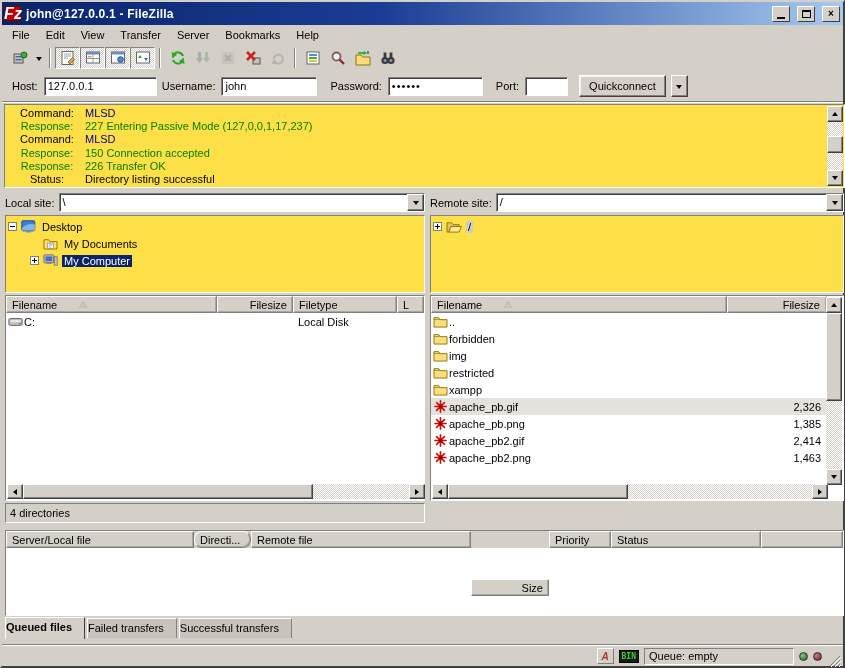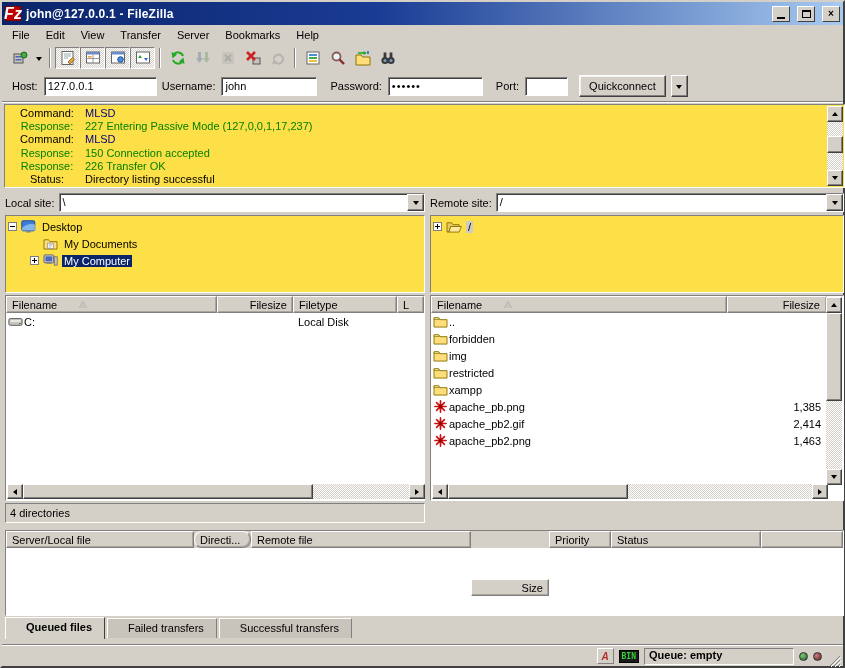--- a/index.html
+++ b/index.html
@@ -138,37 +138,37 @@
   .pane-status { height:20px; border:1px solid; border-color:#808080 #FFFFFF #FFFFFF #808080;
     background:#D4D0C8; display:flex; align-items:center; padding:0 4px; }
 
   
   .q-name { width:188px; flex:none; } .q-dir { width:57px; flex:none;border-radius:8px; }
   .q-remote { width:220px; flex:none; } .q-size { width:78px; flex:none; justify-content:flex-end;margin-top:48px; }
   .q-pri { width:62px; flex:none; } .q-status { width:150px; flex:none; } .q-fill { flex:1; }
 
   
   #queue-tabs { left:3px; top:614px; display:flex; align-items:flex-end; gap:2px; }
-  .tab { height:20px; padding:3px 12px 0 20px; background:#C8C4BC;
+  .tab { height:20px; padding:3px 12px 0 0; background:#C8C4BC;
     border:1px solid; border-color:#FFFFFF #808080 #808080 #FFFFFF; border-bottom:none; }
   .tab.active { background:#D4D0C8; font-weight:bold; height:22px;
     border-color:#FFFFFF #404040 #D4D0C8 #FFFFFF; position:relative; top:1px; }
 
   
   #statusbar { left:0; top:642px; width:841px; height:23px; border-top:1px solid #808080;
     box-shadow:0 1px 0 #fff inset; display:flex; align-items:center; justify-content:flex-end;
     gap:5px; padding:0 2px 0 4px; }
   #ascii-indicator { width:17px; height:16px; display:flex; align-items:center; justify-content:center;
     border:1px solid; border-color:#FFFFFF #808080 #808080 #FFFFFF; background:#D4D0C8;
     font-size:10px; font-weight:bold; color:#B03030; font-style:italic; }
   #datatype-badge { height:13px; padding:1px 2px; background:#1A1A1A; color:#39D039;
     font-family:"DejaVu Sans Mono", monospace; font-size:8px; font-weight:bold; line-height:10px;
     border:1px solid #000; }
-  #queue-status-box { width:150px; height:17px; display:flex; padding:0 4px;
-    border:1px solid; border-color:#808080 #FFFFFF #FFFFFF #808080; background:#D4D0C8;font-weight:bold; }
+  #queue-status-box { width:150px; height:17px; display:flex; align-items:center; padding:0 4px;
+    border:1px solid; border-color:#808080 #FFFFFF #FFFFFF #808080; background:#D4D0C8; }
   .led { width:9px; height:9px; border-radius:50%; border:1px solid #333; }
   .led.green { background:radial-gradient(circle at 35% 35%, #7DC87D, #1E5E1E); }
   .led.red { background:radial-gradient(circle at 35% 35%, #C87D7D, #5E1E1E); }
   #resize-grip { width:14px; height:14px; align-self:flex-end; }
 </style>
 </head>
 <body>
 
 <div id="window">
 
@@ -526,20 +526,32 @@
         <div class="lv-row">
           <span class="cell-icon">
               <svg width="15" height="13" viewBox="0 0 16 14">
                 <path d="M1 3 h5 l1.5 2 H15 v8 H1 z" fill="#FFDD7A" stroke="#8B7500"></path>
                 <path d="M1 3 h5 l1 1.8 H1 z" fill="#FFEFAF" stroke="#8B7500" stroke-width="0.8"></path>
               </svg>
             </span>
           <span class="r-name">xampp</span>
           <span class="r-size num"></span>
         </div>
+        <div class="lv-row sel-inactive">
+          <span class="cell-icon">
+              <svg width="13" height="13" viewBox="0 0 14 14">
+                <g stroke="#CC1111" stroke-width="1.8" stroke-linecap="round">
+                  <path d="M7 1 V13 M1 7 H13 M2.8 2.8 L11.2 11.2 M11.2 2.8 L2.8 11.2" fill="none"></path>
+                </g>
+                <circle cx="7" cy="7" r="1.7" fill="#880000"></circle>
+              </svg>
+            </span>
+          <span class="r-name">apache_pb.gif</span>
+          <span class="r-size num">2,326</span>
+        </div>
         <div class="lv-row">
           <span class="cell-icon">
               <svg width="13" height="13" viewBox="0 0 14 14">
                 <g stroke="#CC1111" stroke-width="1.8" stroke-linecap="round">
                   <path d="M7 1 V13 M1 7 H13 M2.8 2.8 L11.2 11.2 M11.2 2.8 L2.8 11.2" fill="none"></path>
                 </g>
                 <circle cx="7" cy="7" r="1.7" fill="#880000"></circle>
               </svg>
             </span>
           <span class="r-name">apache_pb.png</span>

